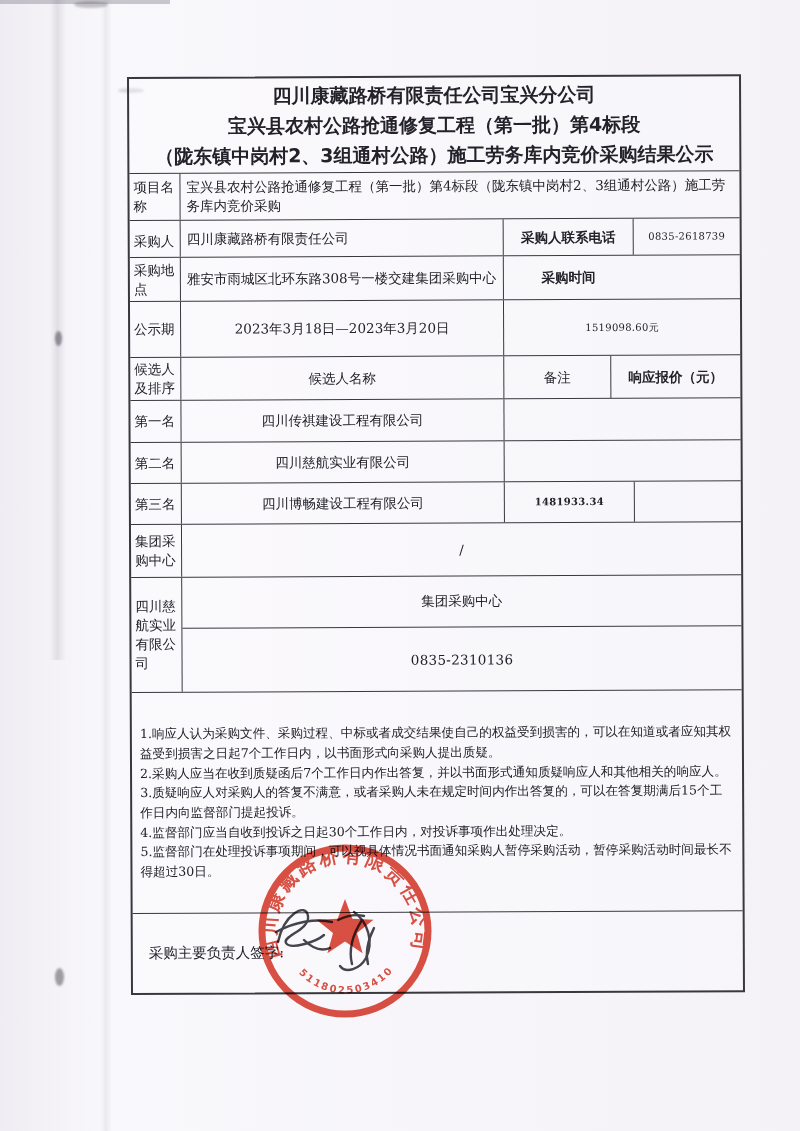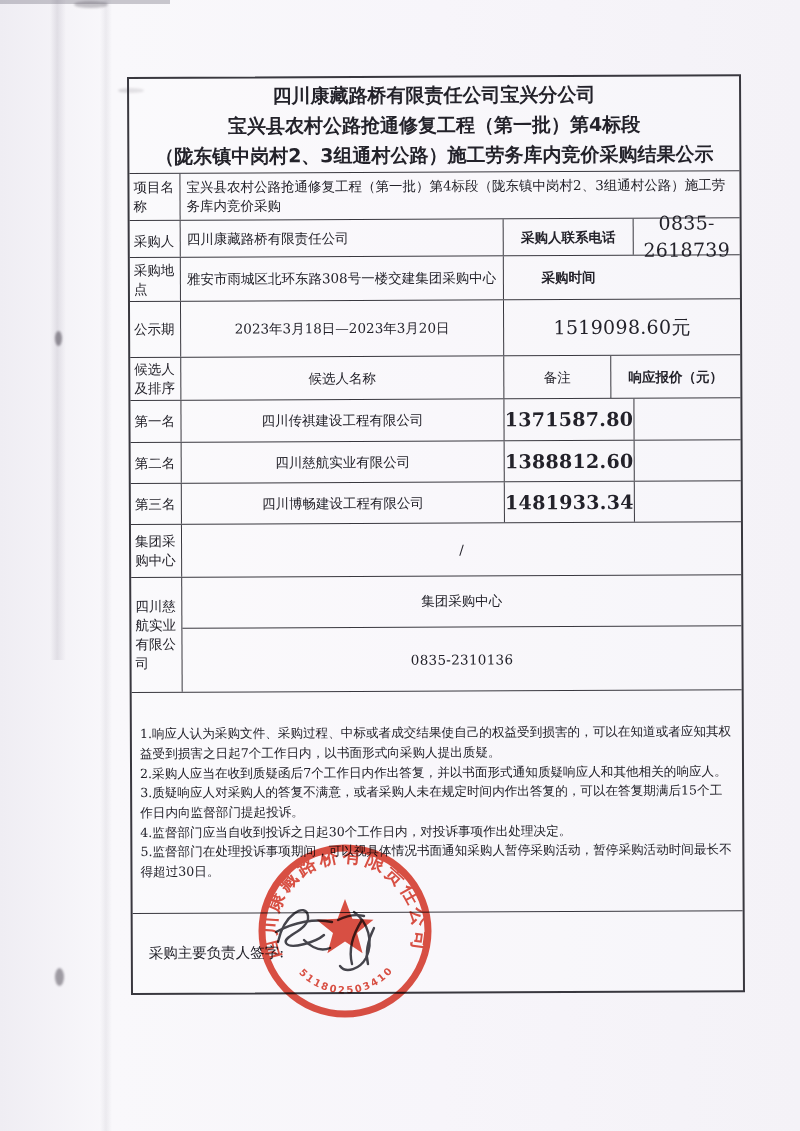--- a/index.html
+++ b/index.html
@@ -32,21 +32,21 @@
   .tr{display:flex;border-top:1px solid #39383f;}
   .tr:first-child{border-top:none;}
   .td{box-sizing:border-box;border-left:1px solid #39383f;display:flex;align-items:center;
       padding:2px 6px;font-size:13.5px;line-height:1.4;}
   .td:first-child{border-left:none;}
   .w-label{width:50px;flex:0 0 50px;padding:20px 4px;}
   .w-c2{width:323px;flex:0 0 323px;}
   .w-c3{width:130px;flex:0 0 130px;font-weight:bold;}
   .w-c4{flex:1 1 auto;}
   .center{justify-content:center;text-align:center;}
-  .num{font-size:19px;letter-spacing:.3px;}
+  .num{font-size:10px;letter-spacing:.3px;}
 
   .title-cell{
     height:95px;flex-direction:column;justify-content:center;align-items:center;
     font-family:"DejaVu Sans","Liberation Sans",sans-serif;
     font-weight:bold;font-size:19px;line-height:1.58;text-align:center;width:100%;
     padding:2px 0;
   }
   .h-r1{height:46px;}
   .h-r2{height:36px;}
   .h-r3{height:43px;}
@@ -126,27 +126,25 @@
   <div class="tr h-r5">
     <div class="td w-label">候选人及排序</div>
     <div class="td w-c2 center">候选人名称</div>
     <div class="td w-c4 center">备注</div>
     <div class="td w-c3 center">响应报价（元）</div>
   </div>
 
   <div class="tr h-r6">
     <div class="td w-label">第一名</div>
     <div class="td w-c2 center">四川传祺建设工程有限公司</div>
-    <div class="td w-c3 center num">1371587.80</div>
     <div class="td w-c4 center"></div>
   </div>
   <div class="tr h-r7">
     <div class="td w-label">第二名</div>
     <div class="td w-c2 center">四川慈航实业有限公司</div>
-    <div class="td w-c3 center num">1388812.60</div>
     <div class="td w-c4 center"></div>
   </div>
   <div class="tr h-r8">
     <div class="td w-label">第三名</div>
     <div class="td w-c2 center">四川博畅建设工程有限公司</div>
     <div class="td w-c3 center num">1481933.34</div>
     <div class="td w-c4 center"></div>
   </div>
 
   <div class="tr h-r9">

